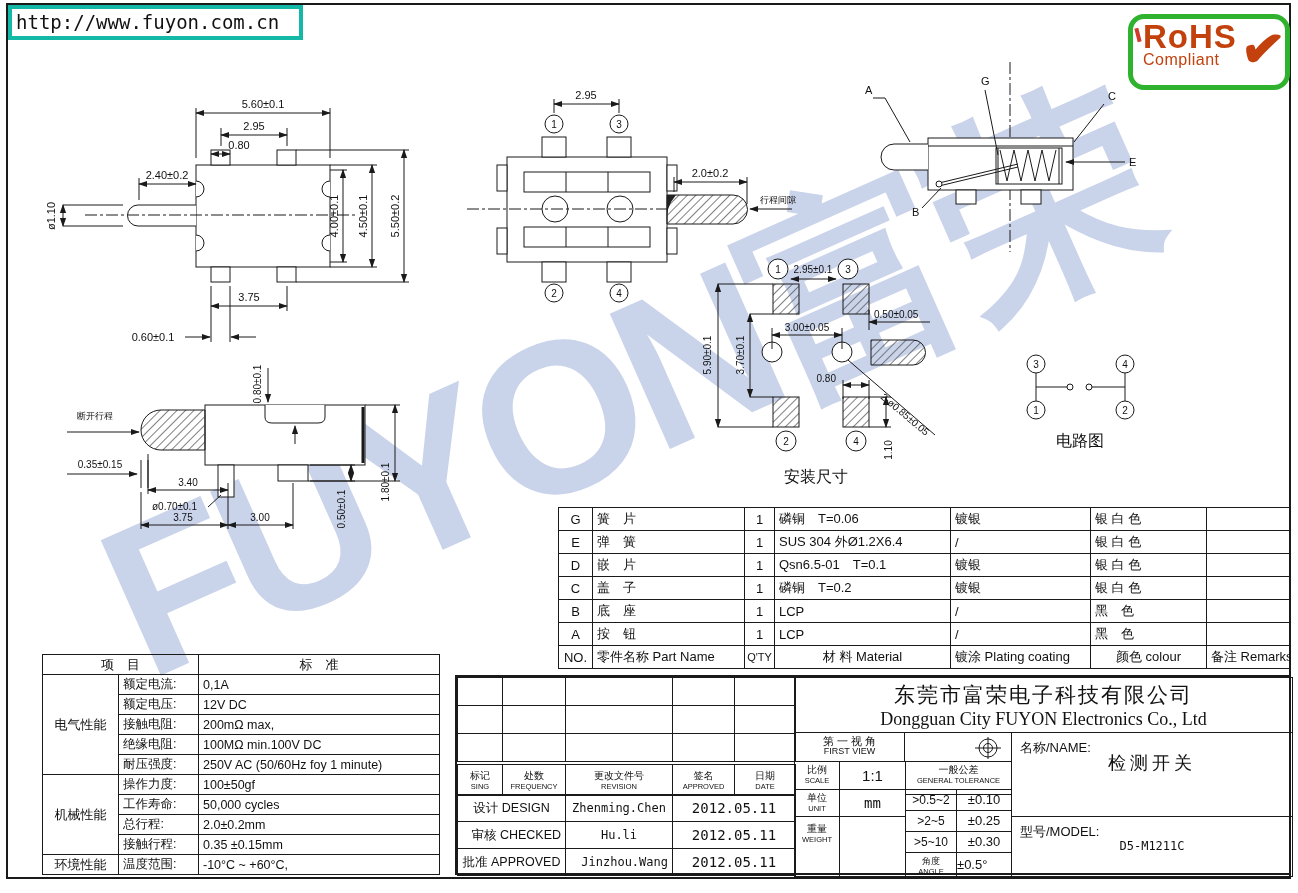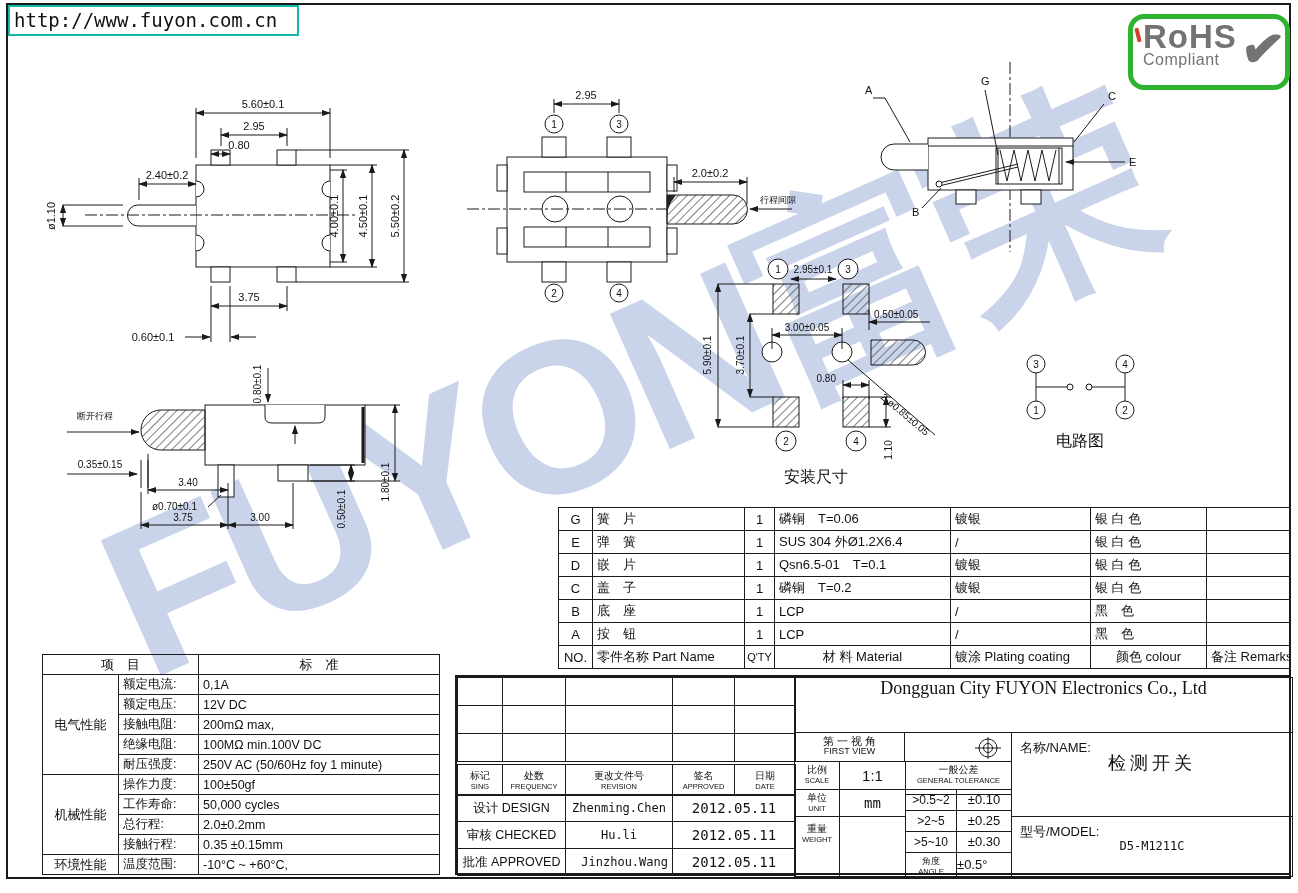--- a/index.html
+++ b/index.html
@@ -1,24 +1,24 @@
 <!DOCTYPE html>
 <html><head>
 <meta charset="utf-8">
 <style>
   html,body{margin:0;padding:0;background:#999;}
   #page{position:relative;width:1298px;height:893px;background:#fff;font-family:"Liberation Sans",sans-serif;color:#111;overflow:hidden;}
   .abs{position:absolute;}
   #frame{left:6px;top:3px;width:1281px;height:872px;border:2px solid #1a1a1a;z-index:1;}
-  #urlbox{left:8px;top:5px;width:283px;height:27px;border:2px solid #14b8a6;background:#fff;
+  #urlbox{left:8px;top:5px;width:283px;height:27px;border:4px solid #14b8a6;background:#fff;
     font-family:"DejaVu Sans Mono",monospace;font-size:19px;line-height:27px;padding-left:4px;z-index:3;}
   #watermark{left:70px;top:260px;width:1100px;height:260px;line-height:260px;text-align:center;
     transform:rotate(-24deg);font-size:215px;font-weight:bold;letter-spacing:-10px;white-space:nowrap;
     color:#c9d3ea;z-index:0;user-select:none;}
-  #rohs{left:1128px;top:14px;width:152px;height:66px;border:5px solid #2fb32f;border-radius:16px;color:#737373;z-index:3;}
+  #rohs{left:1128px;top:14px;width:152px;height:66px;border:5px solid #2fb32f;border-radius:16px;color:#c2410c;z-index:3;}
   #rohs .r1{font-size:33px;font-weight:bold;line-height:32px;margin:2px 0 0 10px;letter-spacing:1px;}
   #rohs .r2{font-size:16px;font-weight:normal;margin:-2px 14px 0 10px;letter-spacing:.5px;}
   #rohs .chk{position:absolute;right:0px;top:0px;font-size:52px;font-weight:bold;line-height:60px;transform:rotate(6deg);}
   #rohs .red{position:absolute;left:3px;top:9px;width:4px;height:14px;background:#d23a2a;transform:rotate(-14deg);}
   svg{position:absolute;z-index:2;overflow:visible;}
   svg line,svg path,svg rect,svg circle,svg polyline{stroke:#1a1a1a;stroke-width:1;fill:none;}
   svg .w{fill:#fff;}
   svg .h{fill:url(#hatch);}
   svg .f{fill:#222;stroke:none;}
   svg text{stroke:none;fill:#111;font-size:11px;font-family:"Liberation Sans",sans-serif;}
@@ -491,33 +491,34 @@
           <col style="width:107px">
           <col style="width:123px">
         </colgroup>
       <tbody>
           <tr>
         <td style="height:26px;text-align:center;font-size:12.5px">设计  DESIGN</td>
         <td class="mono" style="text-align:center;font-size:12px">Zhenming.Chen</td>
         <td class="mono" style="text-align:center;font-size:14px">2012.05.11</td>
       </tr>
       <tr>
-        <td style="height:26px;text-align:center;font-size:12.5px">审核  CHECKED</td>
+        <td style="height:26px;text-align:right;font-size:12.5px">审核  CHECKED</td>
         <td class="mono" style="text-align:center;font-size:12px">Hu.li</td>
         <td class="mono" style="text-align:center;font-size:14px">2012.05.11</td>
       </tr>
       <tr>
         <td style="height:26px;text-align:center;font-size:12.5px">批准  APPROVED</td>
         <td class="mono" style="text-align:right;font-size:12px">Jinzhou.Wang</td>
         <td class="mono" style="text-align:center;font-size:14px">2012.05.11</td>
       </tr>
     </tbody>
       </table>
 
     <div class="tb" style="left:337px;top:0;width:499px;height:56px;text-align:center">
+      <div style="font-size:21px;letter-spacing:2px;margin-top:3px">东莞市富荣电子科技有限公司</div>
       <div class="serif" style="font-size:18px">Dongguan City FUYON Electronics Co., Ltd</div>
     </div>
 
     <div class="tb cell2" style="left:337px;top:55px;width:111px;height:30px">
       <span class="cn" style="font-size:11px;margin-top:2px">第 一 视 角</span>
       <span class="en" style="font-size:9px">FIRST VIEW</span>
     </div>
     <div class="tb" style="left:447px;top:55px;width:108px;height:30px">
       <svg style="left:4px;top:3px" width="100" height="24" viewBox="0 0 100 24">
         <polygon points="6,3 56,8 56,16 6,21" class="w"></polygon>

